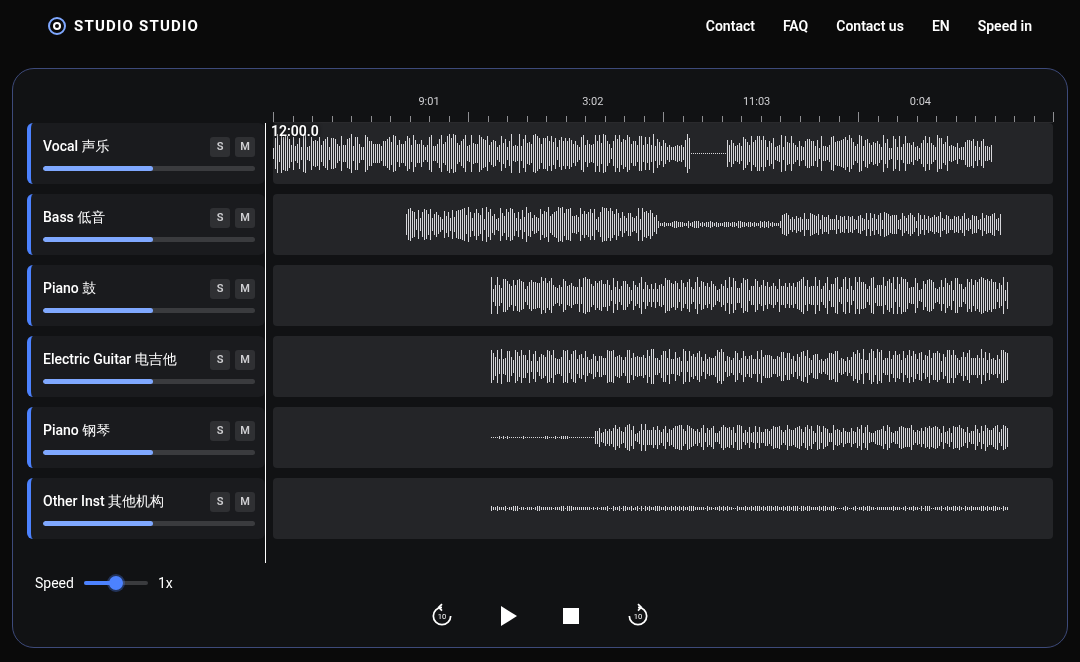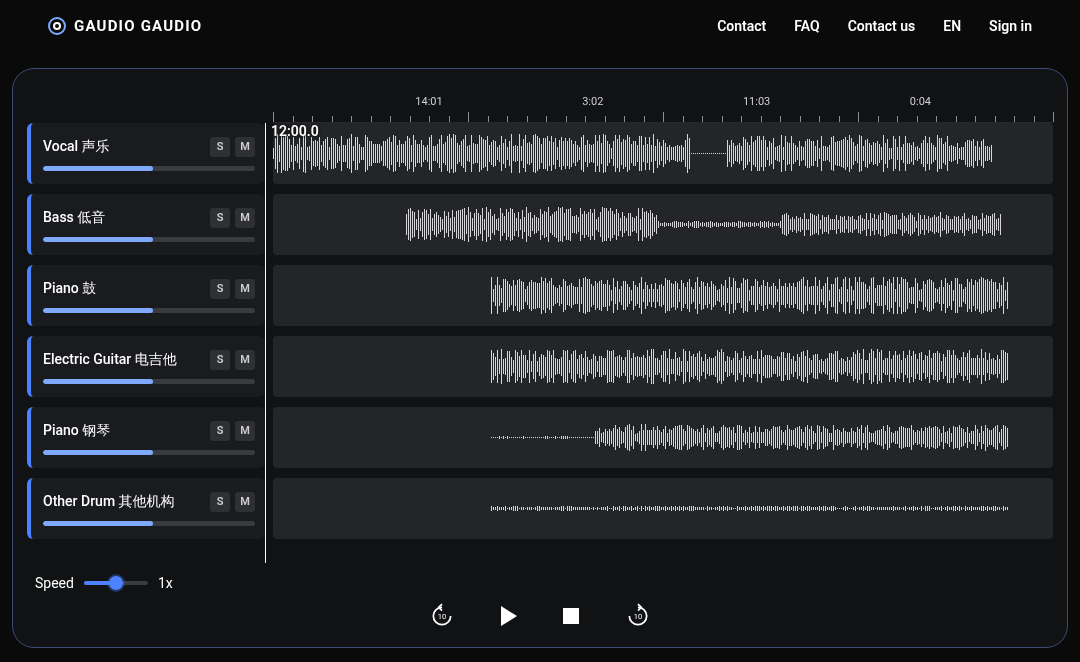--- a/index.html
+++ b/index.html
@@ -73,28 +73,28 @@
   .stop-sq{width:16px;height:16px;background:#fff;}
   .skip{width:26px;height:26px;}
   .skip svg{width:100%;height:100%;}
 </style>
 </head>
 <body>
 
 <div class="topbar">
   <div class="logo">
     <span class="logo-mark"></span>
-    <span class="logo-text">GAUDIO GAUDIO</span>
+    <span class="logo-text">STUDIO STUDIO</span>
   </div>
   <div class="nav">
     <span>Contact</span>
     <span>FAQ</span>
     <span>Contact us</span>
     <span>EN</span>
-    <span>Sign in</span>
+    <span>Speed in</span>
   </div>
 </div>
 
 <div class="editor">
   <div class="workspace">
 
     <div class="left-col" id="left-col">
         <div class="track-head">
     <div class="row1">
       <span class="track-name">Vocal 声乐</span>
@@ -150,21 +150,21 @@
         <button>S</button>
         <button>M</button>
       </div>
     </div>
     <div class="vol">
             <div class="vol-fill" style="width:52%"></div>
           </div>
         </div>
         <div class="track-head">
     <div class="row1">
-      <span class="track-name">Other Drum 其他机构</span>
+      <span class="track-name">Other Inst 其他机构</span>
       <div class="sm">
         <button>S</button>
         <button>M</button>
       </div>
     </div>
     <div class="vol">
             <div class="vol-fill" style="width:52%"></div>
           </div>
         </div>
       </div>
@@ -205,21 +205,21 @@
           <div class="tick" style="left: 77.5%;"></div>
           <div class="tick" style="left: 80%;"></div>
           <div class="tick" style="left: 82.5%;"></div>
           <div class="tick" style="left: 85%;"></div>
           <div class="tick" style="left: 87.5%;"></div>
           <div class="tick" style="left: 90%;"></div>
           <div class="tick" style="left: 92.5%;"></div>
           <div class="tick" style="left: 95%;"></div>
           <div class="tick" style="left: 97.5%;"></div>
           <div class="tick major" style="left: 100%;"></div>
-          <div class="label" style="left: 20%;">14:01</div>
+          <div class="label" style="left: 20%;">9:01</div>
           <div class="label" style="left: 41%;">3:02</div>
           <div class="label" style="left: 62%;">11:03</div>
           <div class="label" style="left: 83%;">0:04</div>
         </div>
       <div class="timestamp">12:00.0</div>
       <div class="lanes" id="lanes">
         <div class="playhead"></div>
       <div class="lane">
             <div class="wave" style="left: 0%; right: 0px;">
               <span style="height: 11.88px;"></span>

